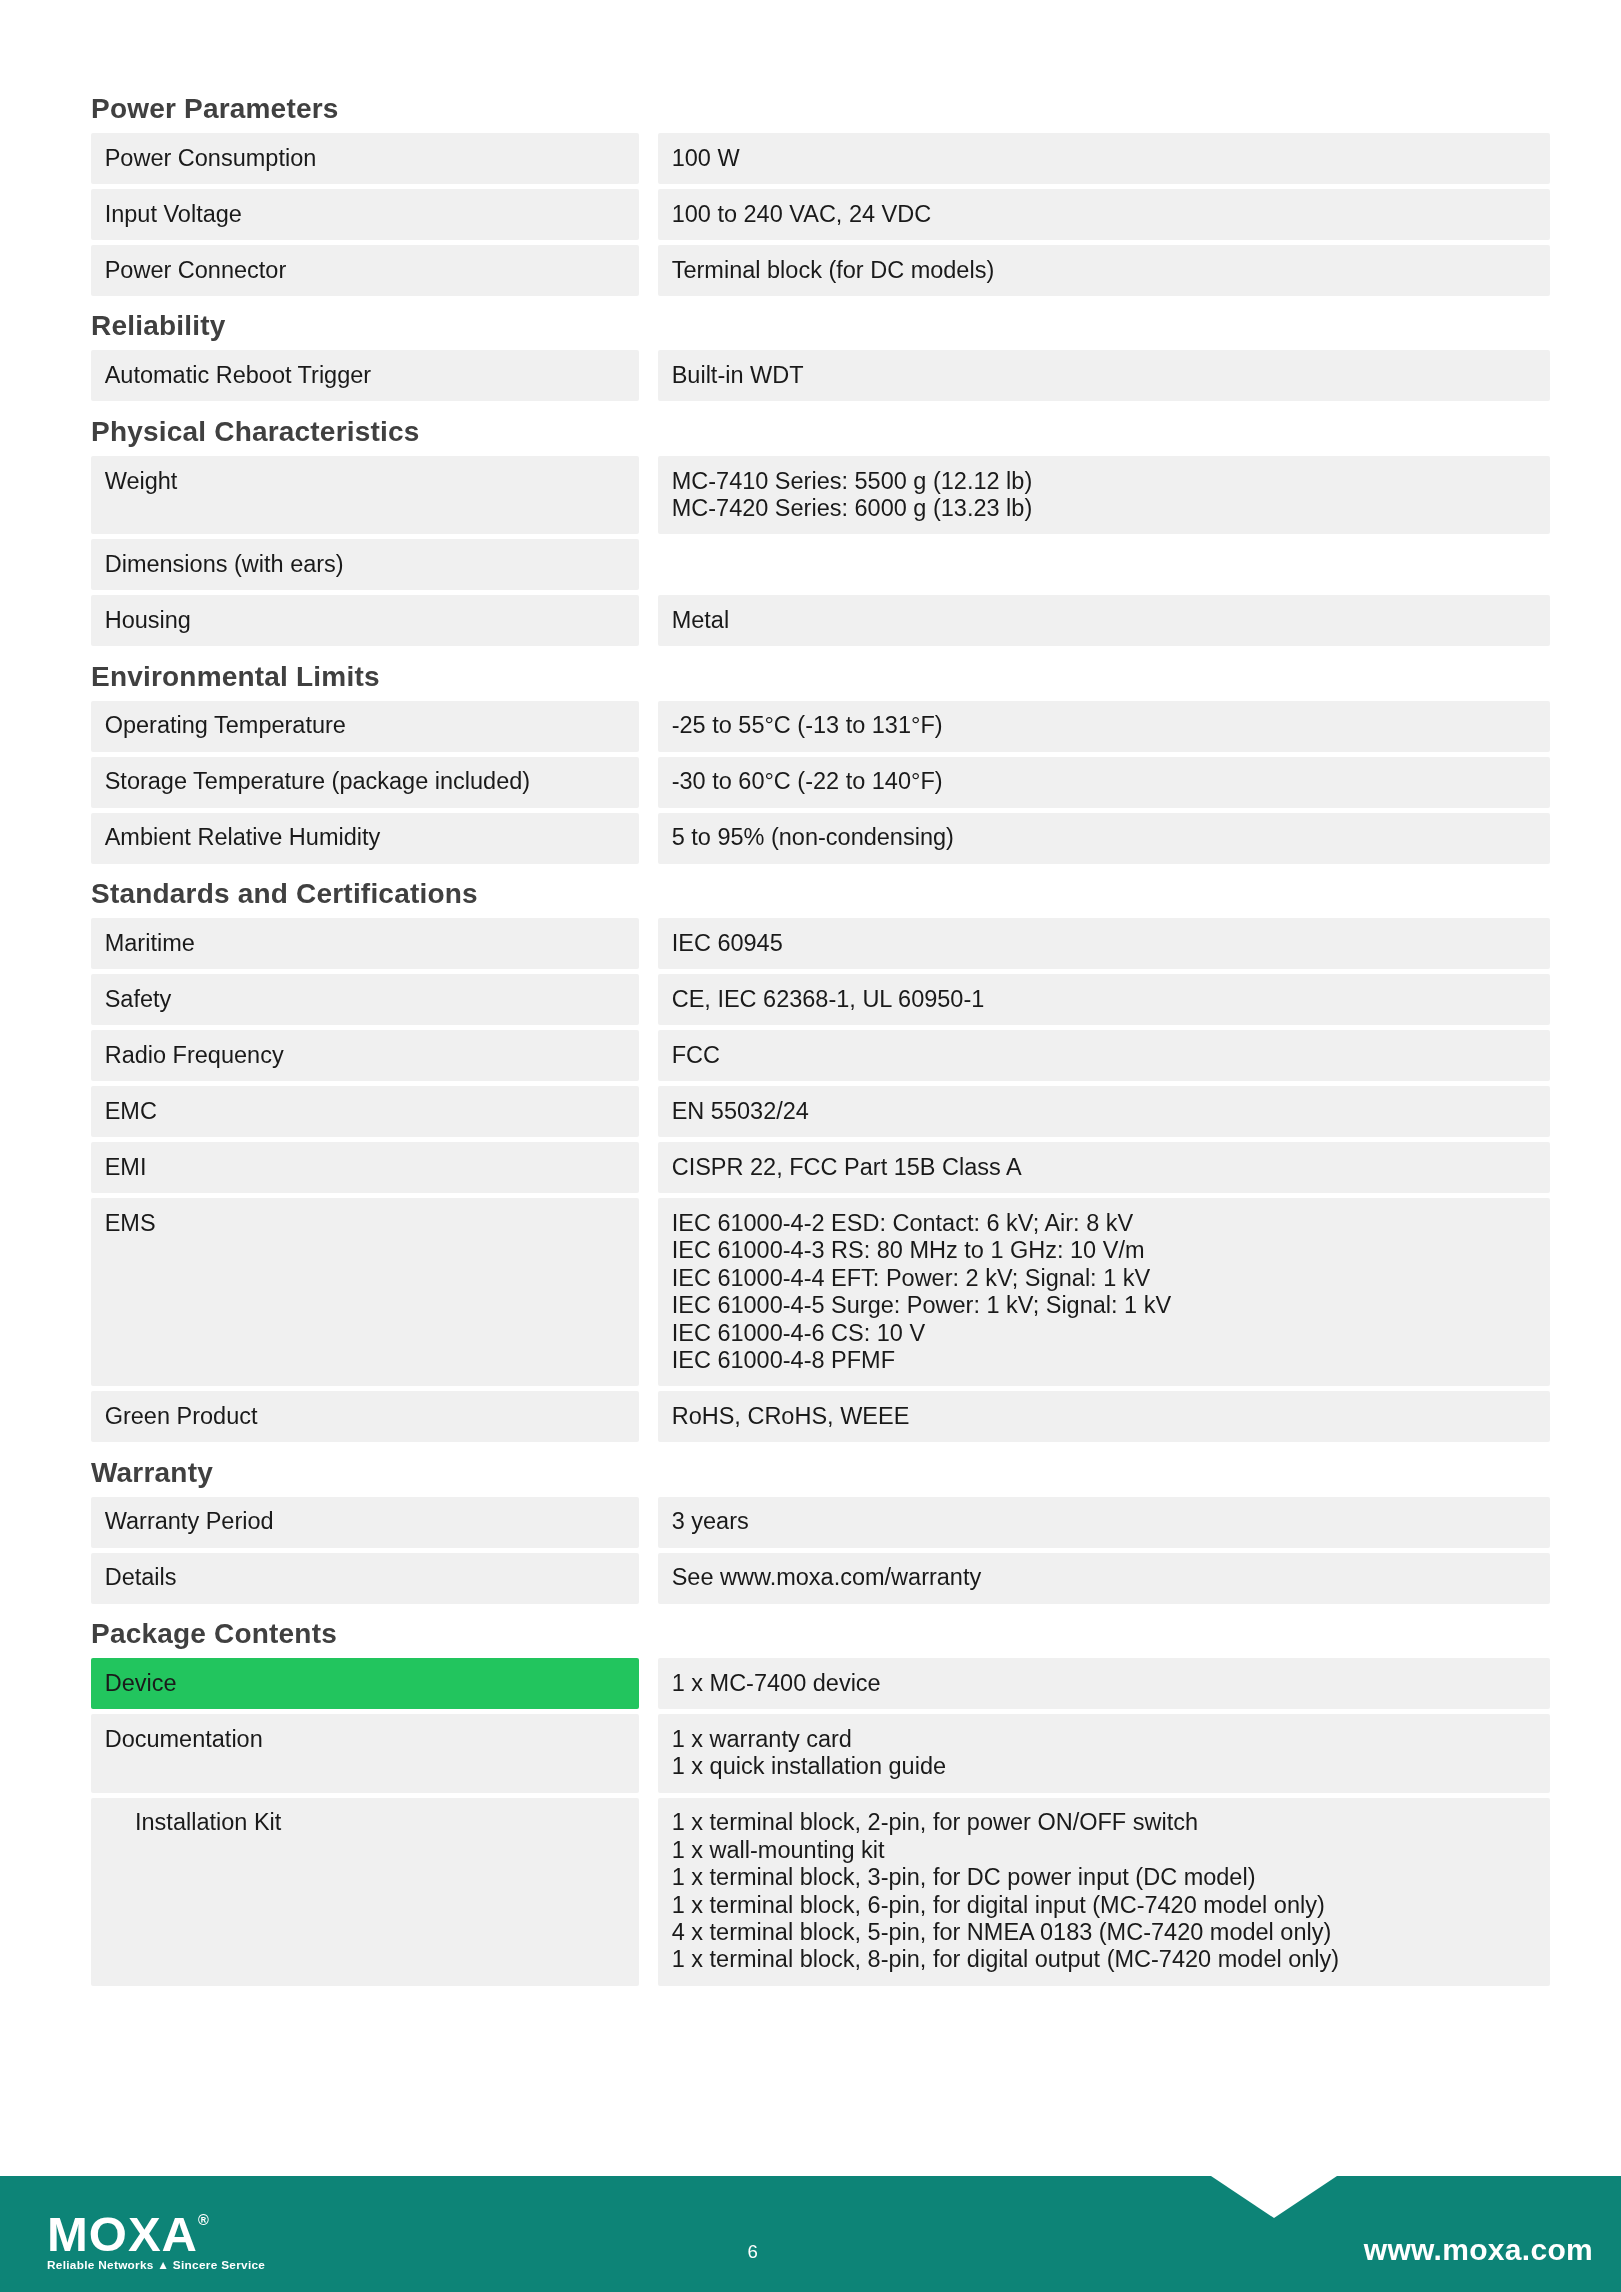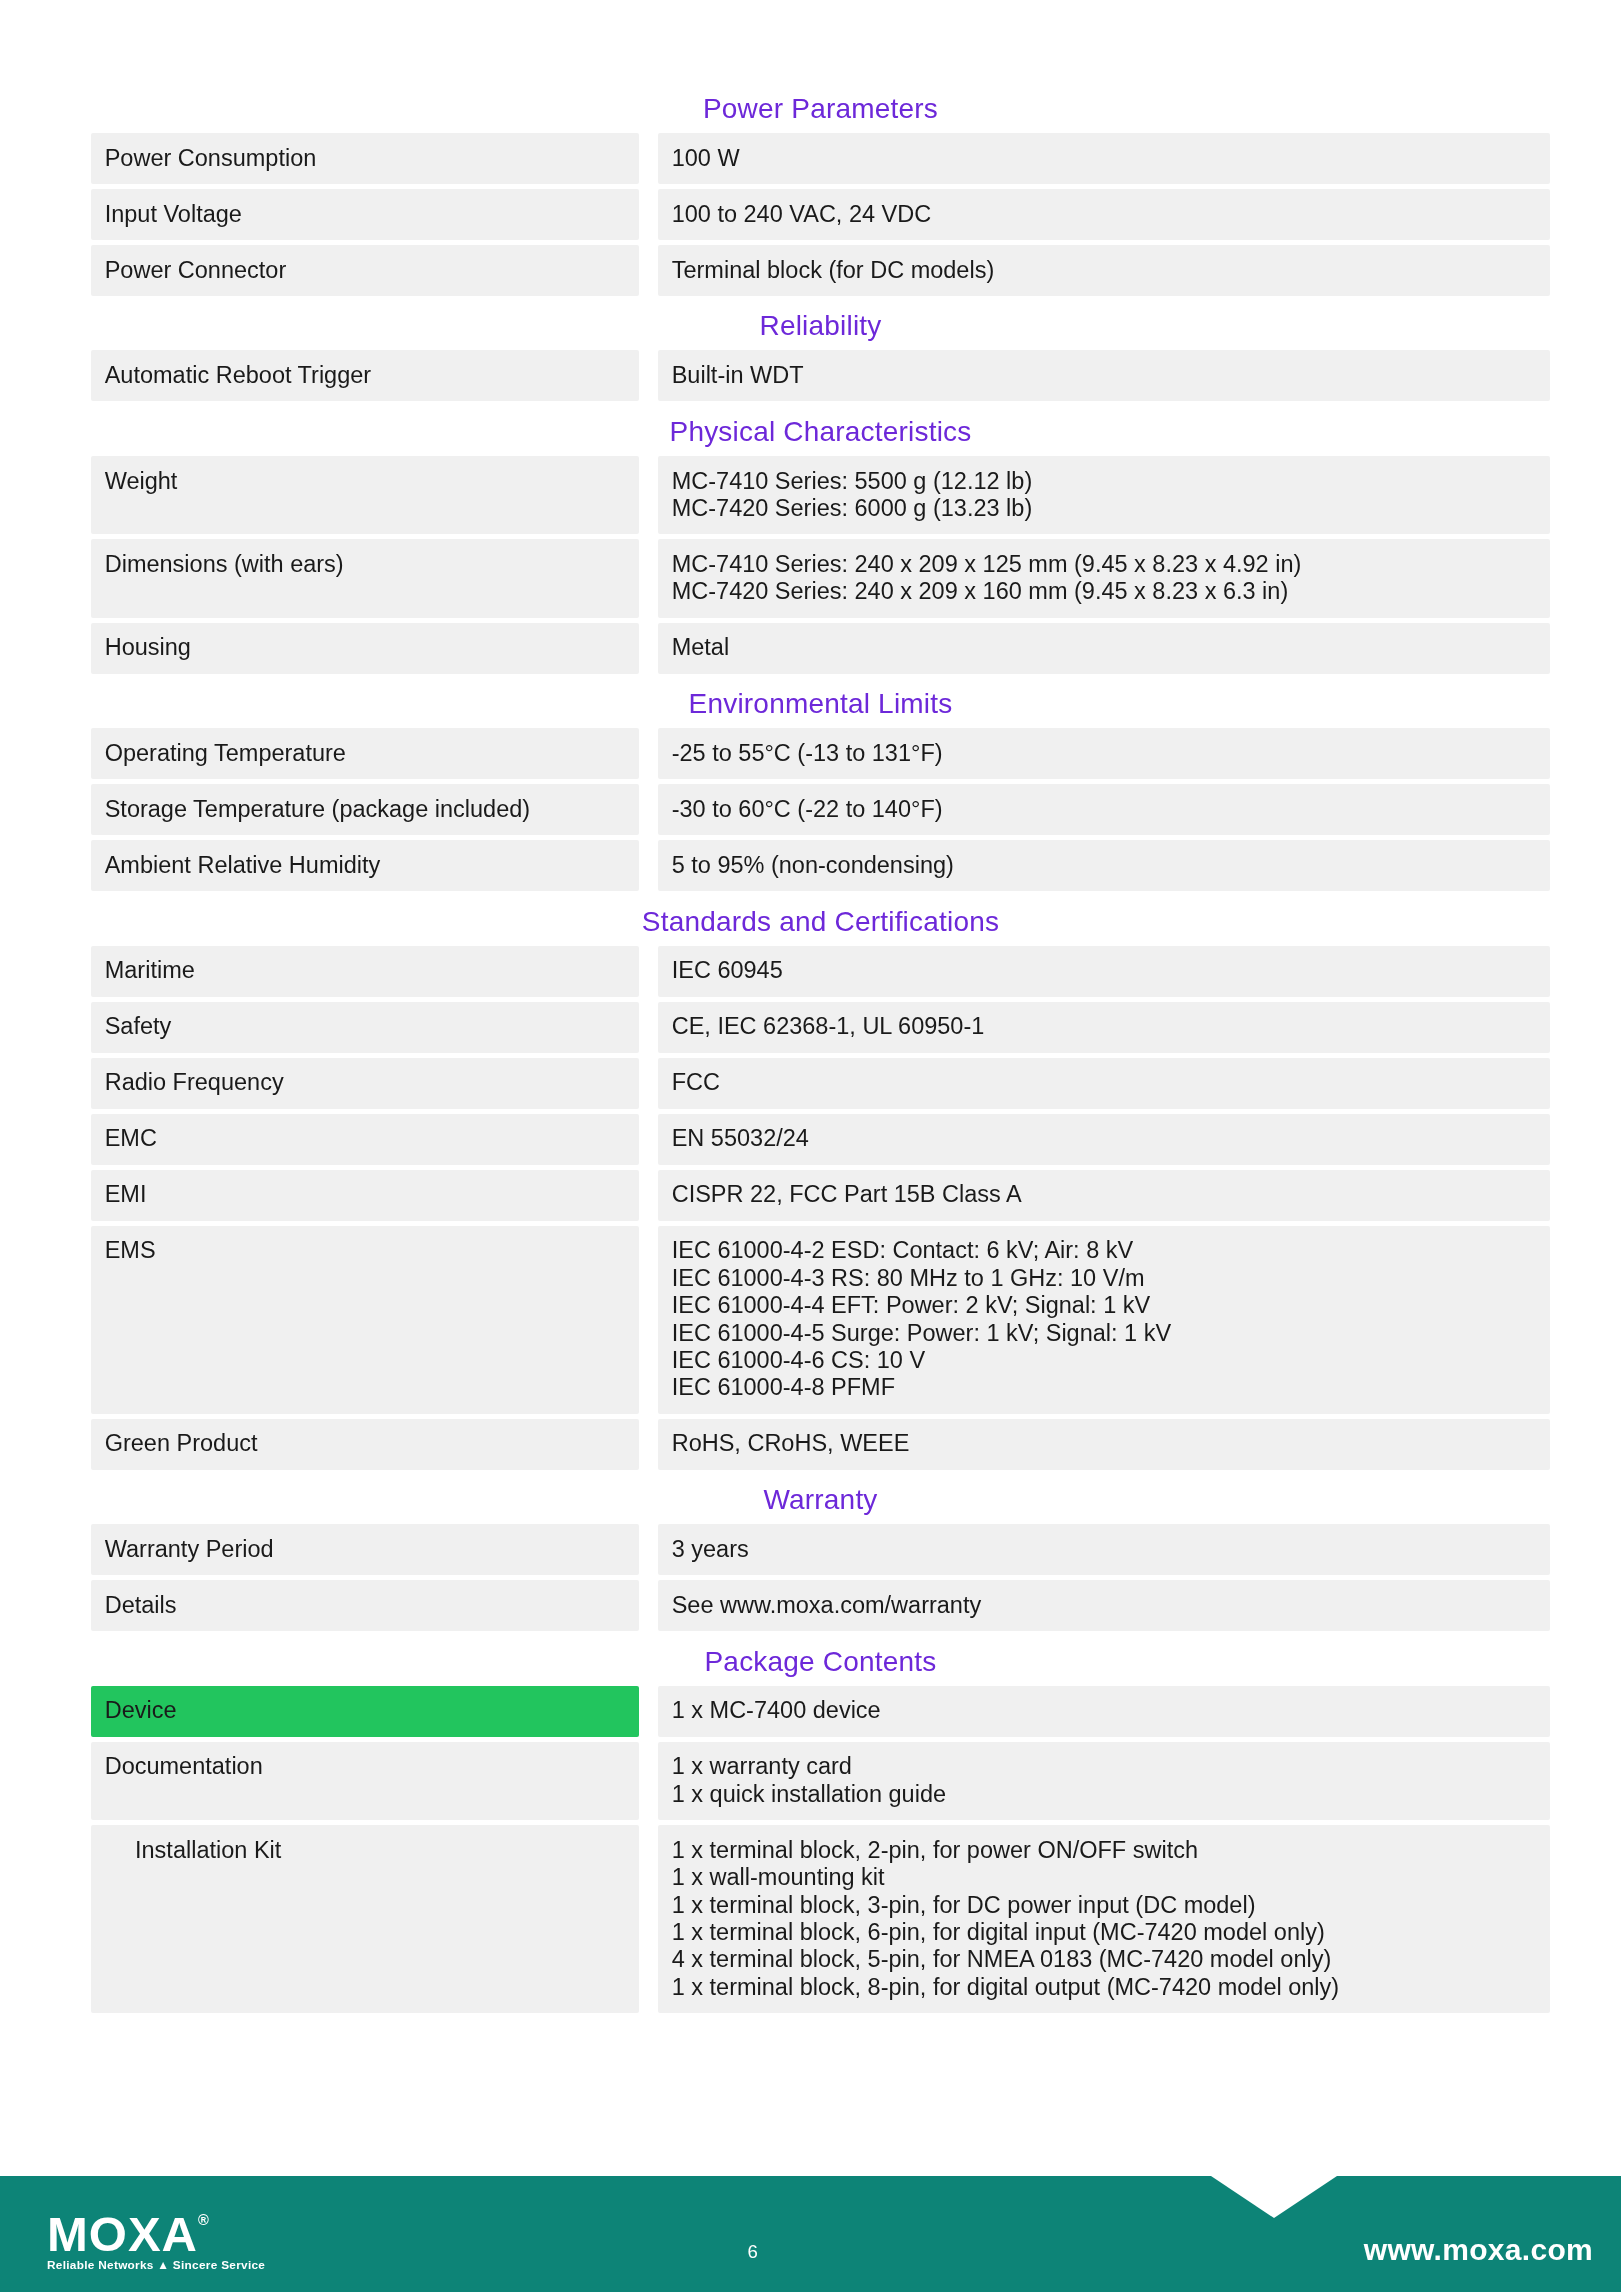--- a/index.html
+++ b/index.html
@@ -16,25 +16,24 @@
     position: absolute;
     top: 0; left: 0;
     padding: 94px 0 0 91px;
     width: 1459px;
   }
   .section { margin-top: 15.7px; }
   .section:first-child { margin-top: 0; }
   .section-title {
     font-size: 28px;
     line-height: 29px;
-    font-weight: normal;
-    color: #6d28d9;
+    font-weight: bold;
+    color: #404040;
     margin: 0 0 9.8px 0;
     letter-spacing: 0.2px;
-    text-align: center;
   }
   .row {
     display: flex;
     gap: 19px;
     margin-bottom: 5px;
   }
   .cell {
     background: #f0f0f0;
     border-radius: 2px;
     padding: 11.8px 13.7px;
@@ -163,24 +162,20 @@
             </div>
             <div class="cell value-cell" style="background: rgb(240, 240, 240);">
               <div class="value-line">MC-7410 Series: 5500 g (12.12 lb)</div>
               <div class="value-line">MC-7420 Series: 6000 g (13.23 lb)</div>
             </div>
           </div>
           <div class="row">
             <div class="cell label-cell" style="background: rgb(240, 240, 240);">
               <div class="label-text">Dimensions (with ears)</div>
             </div>
-            <div class="cell value-cell" style="background: rgb(240, 240, 240);">
-              <div class="value-line">MC-7410 Series: 240 x 209 x 125 mm (9.45 x 8.23 x 4.92 in)</div>
-              <div class="value-line">MC-7420 Series: 240 x 209 x 160 mm (9.45 x 8.23 x 6.3 in)</div>
-            </div>
           </div>
           <div class="row">
             <div class="cell label-cell" style="background: rgb(240, 240, 240);">
               <div class="label-text">Housing</div>
             </div>
             <div class="cell value-cell" style="background: rgb(240, 240, 240);">
               <div class="value-line">Metal</div>
             </div>
           </div>
         </section>

